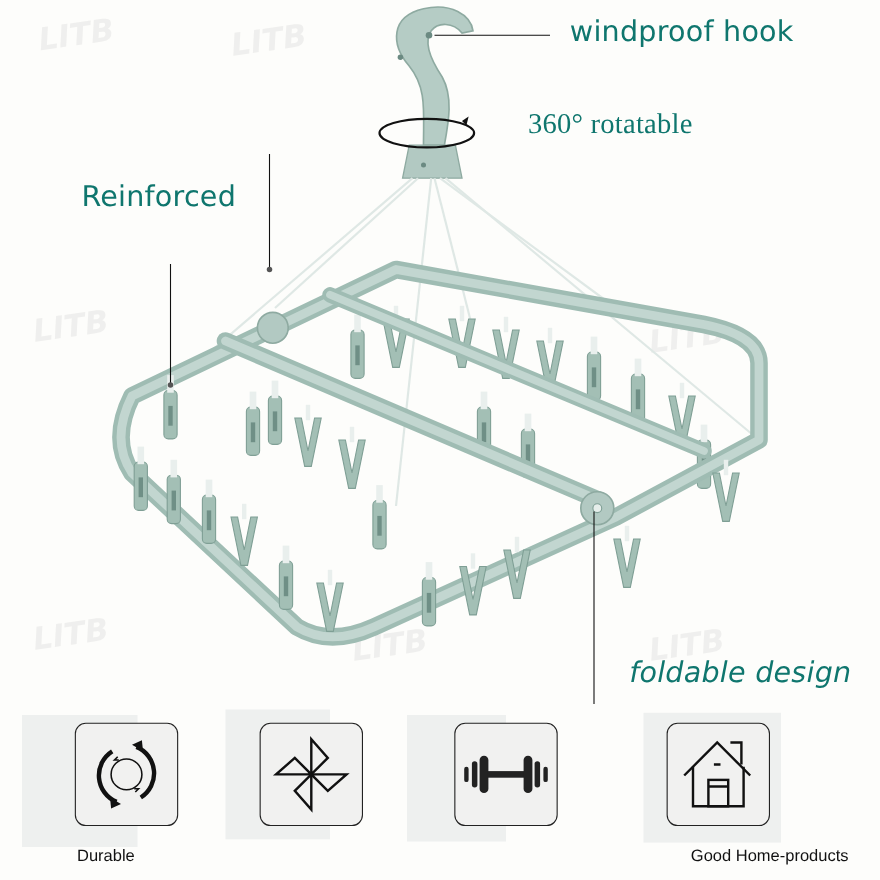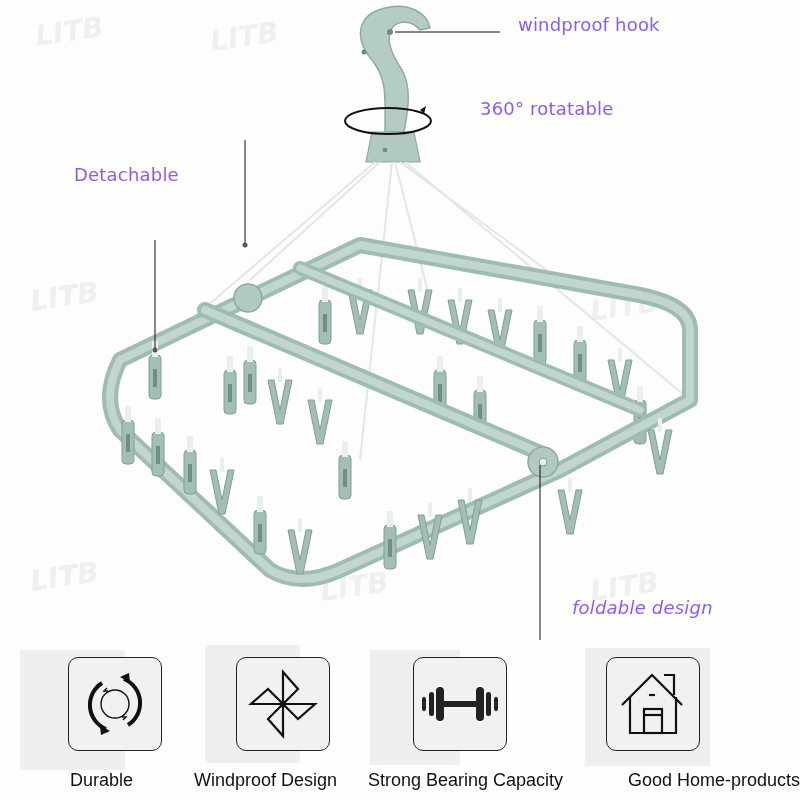--- a/index.html
+++ b/index.html
@@ -1,22 +1,22 @@
 <!DOCTYPE html>
 <html><head>
 <meta charset="utf-8">
 <style>
   html, body { margin: 0; padding: 0; }
   body { width: 800px; height: 800px; background: #fdfdfb; position: relative; overflow: hidden; font-family: "DejaVu Sans", sans-serif; }
   .stage { position: absolute; left: 0; top: 0; width: 800px; height: 800px; }
-  .callout { position: absolute; color: #8b5cf6; font-family: "DejaVu Sans", sans-serif; font-size: 18px; letter-spacing: 0.2px; white-space: nowrap; line-height: 1.1; }
+  .callout { position: absolute; color: #0f766e; font-family: "DejaVu Sans", sans-serif; font-size: 26px; letter-spacing: 0.2px; white-space: nowrap; line-height: 1.1; }
   .watermark { position: absolute; color: rgba(200,200,200,0.25); font-size: 28px; font-style: italic; font-weight: bold; font-family: "DejaVu Sans", sans-serif; transform: rotate(-8deg); }
   .feature-bg { position: absolute; background: #eef0ef; }
   .feature-card { position: absolute; width: 94px; height: 94px; border: 1.6px solid #222; border-radius: 10px; background: #f1f1f0; box-sizing: border-box; display: flex; align-items: center; justify-content: center; }
-  .feature-label { position: absolute; top: 770px; font-family: "Liberation Sans", sans-serif; font-size: 18px; color: #111; white-space: nowrap; }
+  .feature-label { position: absolute; top: 770px; font-family: "Liberation Sans", sans-serif; font-size: 15px; color: #111; white-space: nowrap; }
   svg { display: block; }
 </style>
 </head>
 <body>
 
 <div class="stage">
 
   <div class="watermark" style="left:35px;top:15px;">LITB</div>
   <div class="watermark" style="left:210px;top:20px;">LITB</div>
   <div class="watermark" style="left:30px;top:280px;">LITB</div>
@@ -108,22 +108,22 @@
       <line x1="395" y1="32" x2="500" y2="32"></line>
       <line x1="245" y1="140" x2="245" y2="245"></line>
       <line x1="155" y1="240" x2="155" y2="350"></line>
       <line x1="540" y1="465" x2="540" y2="660"></line>
     </g>
     <circle cx="245" cy="245" r="2.5" fill="#555"></circle>
     <circle cx="155" cy="350" r="2.5" fill="#555"></circle>
   </svg>
 
   <div class="callout" style="left:518px;top:15px;">windproof hook</div>
-  <div class="callout" style="left:480px;top:99px;">360° rotatable</div>
-  <div class="callout" style="left:74px;top:165px;">Detachable</div>
+  <div class="callout" style="left:480px;top:99px;font-family:Liberation Serif, serif;">360° rotatable</div>
+  <div class="callout" style="left:74px;top:165px;">Reinforced</div>
   <div class="callout" style="left:572px;top:598px;font-style:italic;">foldable design</div>
 
   <div class="feature-bg" style="left:20px;top:650px;width:105px;height:120px;"></div>
   <div class="feature-bg" style="left:205px;top:645px;width:95px;height:118px;"></div>
   <div class="feature-bg" style="left:370px;top:650px;width:90px;height:115px;"></div>
   <div class="feature-bg" style="left:585px;top:648px;width:125px;height:118px;"></div>
 
   <div class="feature-card" style="left:68px;top:657px;">
     <svg width="70" height="70" viewBox="0 0 70 70">
       <path d="M 22 14 A 26 26 0 0 0 26 60" fill="none" stroke="#111" stroke-width="4"></path>
@@ -140,36 +140,34 @@
   <div class="feature-card" style="left:236px;top:657px;">
     <svg width="74" height="74" viewBox="0 0 74 74">
       <g fill="none" stroke="#111" stroke-width="2.2" stroke-linejoin="miter">
         <path d="M 37 37 L 37 5 L 52 22 Z"></path>
         <path d="M 37 37 L 69 37 L 52 52 Z"></path>
         <path d="M 37 37 L 37 69 L 22 52 Z"></path>
         <path d="M 37 37 L 5 37 L 22 22 Z"></path>
       </g>
     </svg>
   </div>
-  <div class="feature-label" style="left:194px;">Windproof Design</div>
 
   <div class="feature-card" style="left:413px;top:657px;">
     <svg width="80" height="50" viewBox="0 0 80 50">
       <g fill="#222">
         <rect x="2" y="18" width="4" height="14" rx="2"></rect>
         <rect x="9" y="13" width="5" height="24" rx="2.5"></rect>
         <rect x="16" y="8" width="8" height="34" rx="4"></rect>
         <rect x="23" y="22" width="34" height="6"></rect>
         <rect x="56" y="8" width="8" height="34" rx="4"></rect>
         <rect x="66" y="13" width="5" height="24" rx="2.5"></rect>
         <rect x="74" y="18" width="4" height="14" rx="2"></rect>
       </g>
     </svg>
   </div>
-  <div class="feature-label" style="left:368px;">Strong Bearing Capacity</div>
 
   <div class="feature-card" style="left:606px;top:657px;">
     <svg width="70" height="70" viewBox="0 0 70 70">
       <g fill="none" stroke="#111" stroke-width="2.2" stroke-linejoin="miter">
         <path d="M 4 36 L 34 6 L 64 36"></path>
         <path d="M 12 28 L 12 64 L 58 64 L 58 28"></path>
         <path d="M 46 6 L 56 6 L 56 26"></path>
         <rect x="26" y="40" width="18" height="24"></rect>
         <line x1="26" y1="46" x2="44" y2="46"></line>
         <line x1="31" y1="26" x2="37" y2="26"></line>

